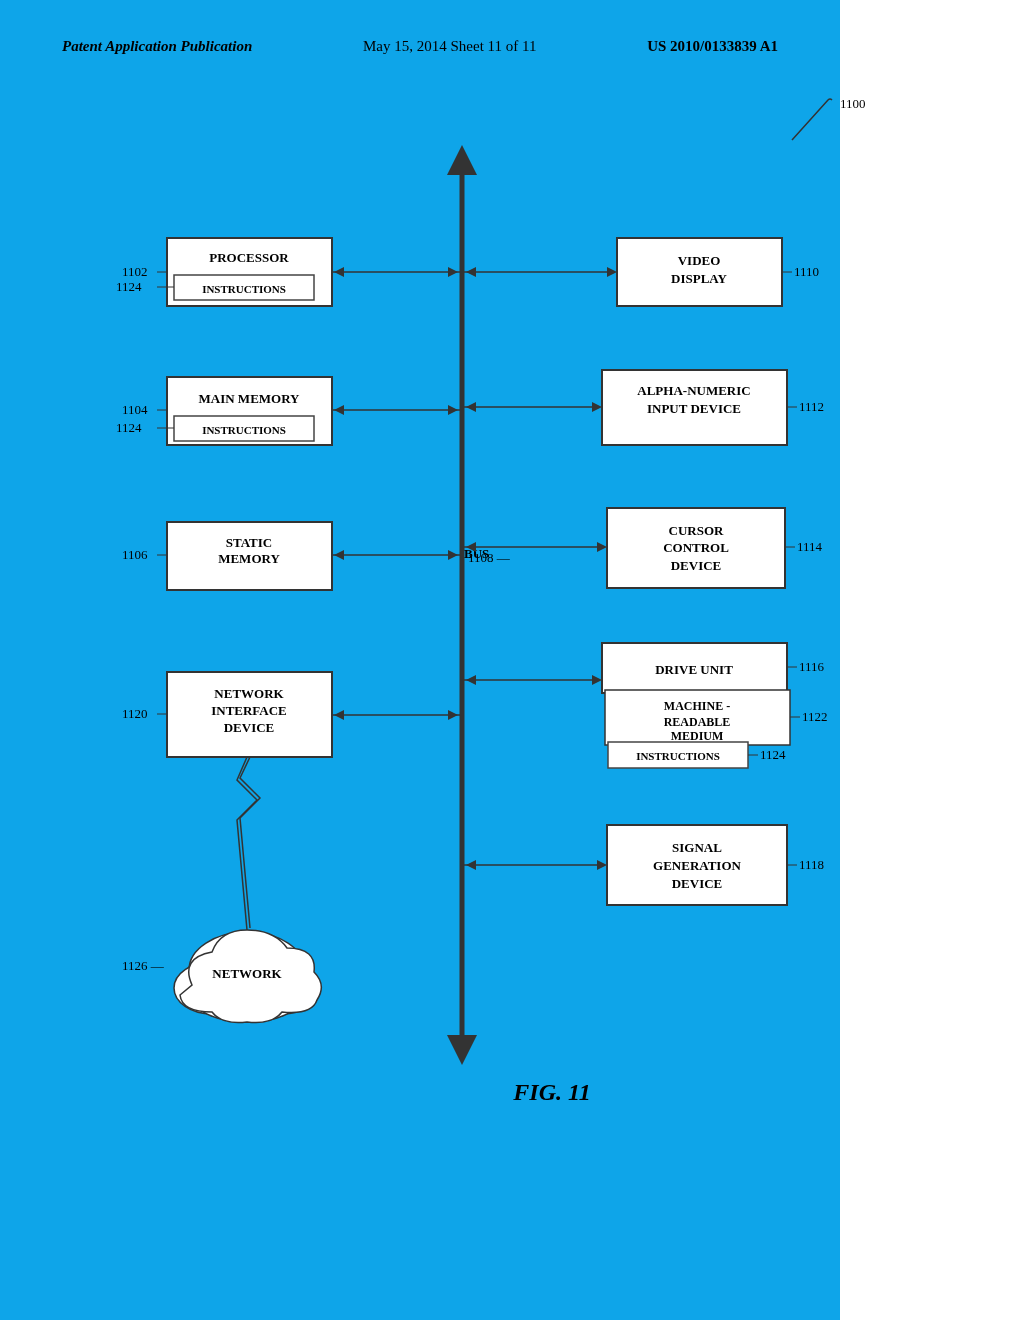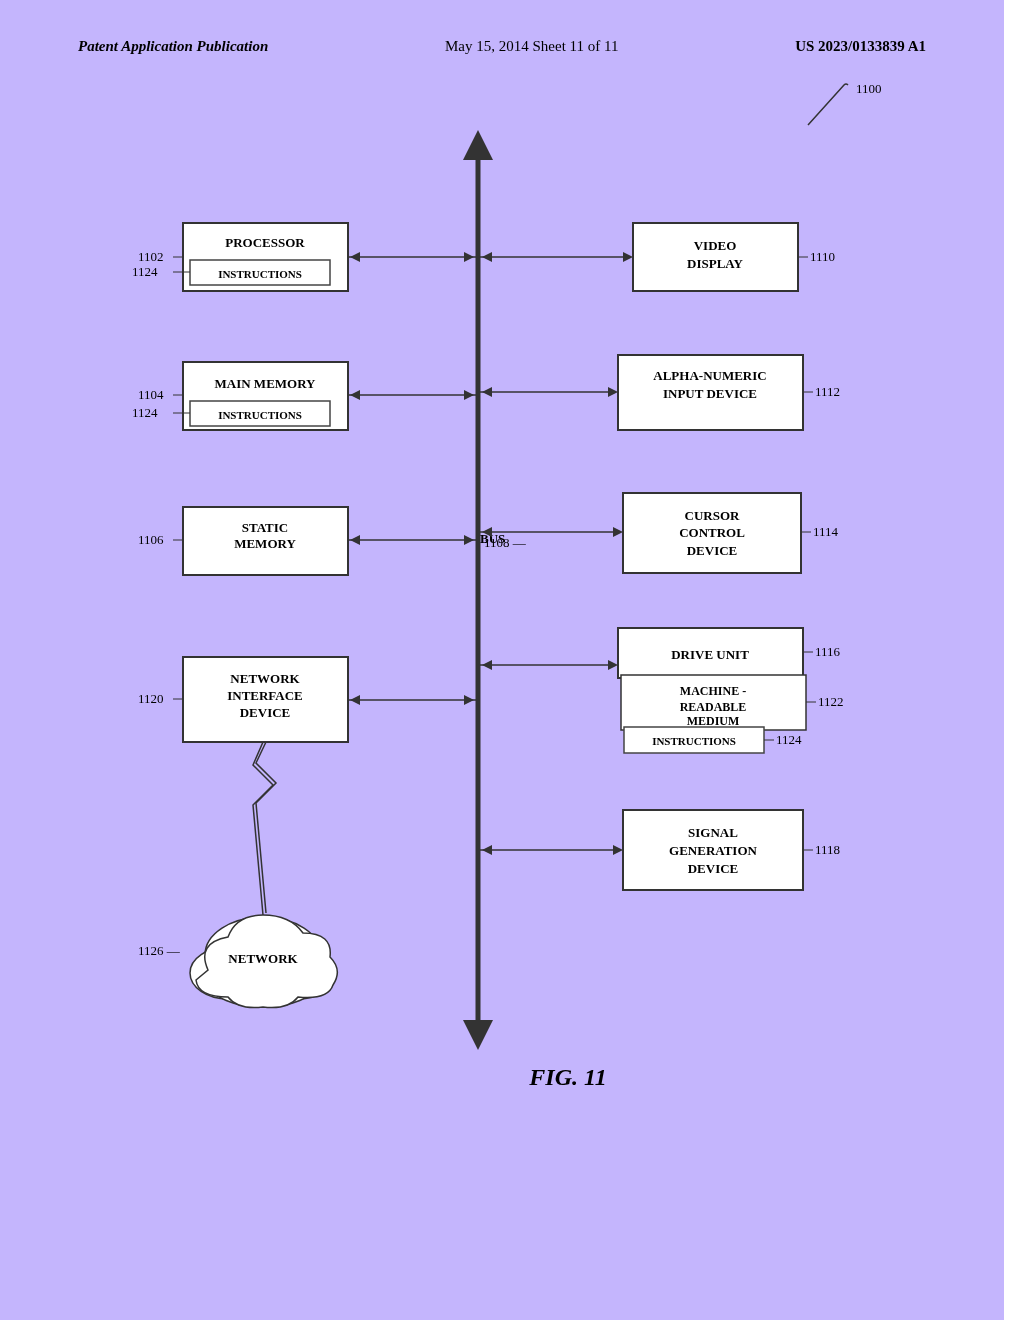--- a/index.html
+++ b/index.html
@@ -6,25 +6,25 @@
     body {
       background: #fff;
       font-family: 'Times New Roman', Times, serif;
       width: 1024px;
       min-height: 1320px;
       position: relative;
       overflow: hidden;
     }
 
     .page {
-      width: 1004px;
+      width: 840px;
       min-height: 1320px;
-      background: #c4b5fd;
+      background: #0ea5e9;
       position: relative;
-      padding: 20px 48px;
+      padding: 20px 32px;
     }
 
     
     .header {
       display: flex;
       justify-content: space-between;
       align-items: flex-start;
       padding: 18px 30px 10px 30px;
       border-bottom: none;
     }
@@ -40,34 +40,34 @@
     .header-right {
       font-size: 15px;
       font-weight: bold;
     }
 
     
     .diagram-area {
       position: relative;
       width: 100%;
       height: 1170px;
-      margin-top: 10px;
+      margin-top: 25px;
     }
 
     
   </style>
 </head>
 <body>
 
 <div class="page">
 
   <div class="header">
     <div class="header-left">Patent Application Publication</div>
     <div class="header-center">May 15, 2014   Sheet 11 of 11</div>
-    <div class="header-right">US 2023/0133839 A1</div>
+    <div class="header-right">US 2010/0133839 A1</div>
   </div>
 
   <div class="diagram-area">
     <svg width="850" height="1150" style="position:absolute; top:0; left:40px;">
 
       <path d="M 760 10 Q 758 8 756 10 L 720 50" stroke="#333" stroke-width="1.5" fill="none"></path>
       <text x="768" y="18" font-size="13" font-family="Times New Roman">1100</text>
 
       <line x1="390" y1="80" x2="390" y2="950" stroke="#333" stroke-width="5"></line>
 

